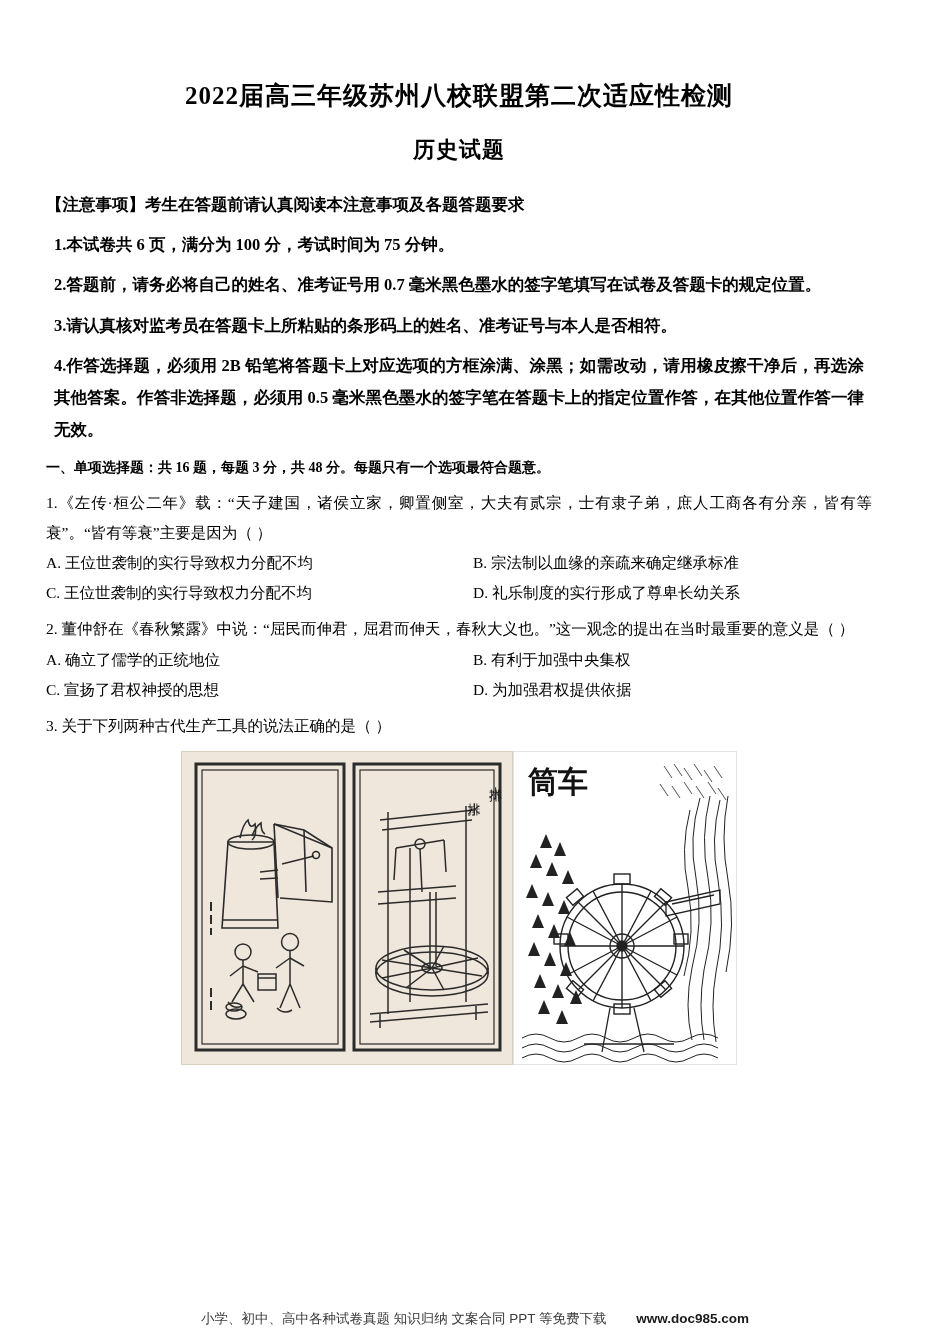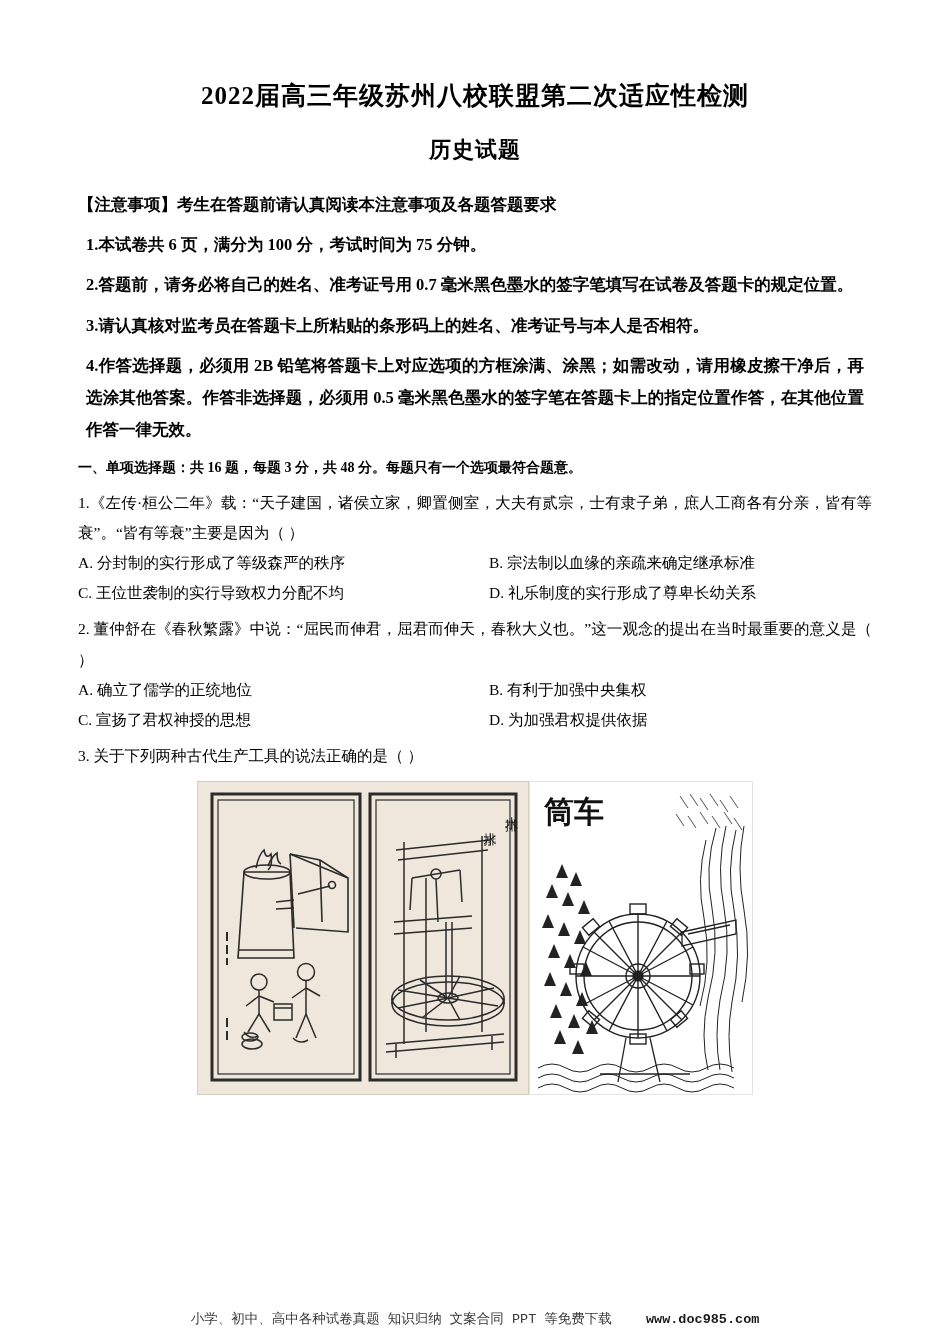--- a/index.html
+++ b/index.html
@@ -12,21 +12,21 @@
     height: 1344px;
     font-family: "Liberation Serif", serif;
     color: #000000;
     position: relative;
     overflow: hidden;
   }
   .page {
     width: 950px;
     height: 1344px;
     box-sizing: border-box;
-    padding: 60px 78px 0 78px;
+    padding: 60px 78px 0 46px;
     position: relative;
   }
   .doc-title {
     text-align: center;
     font-size: 25px;
     font-weight: bold;
     letter-spacing: 1px;
     margin: 18px 0 0 0;
     line-height: 1.4;
   }
@@ -112,21 +112,21 @@
     letter-spacing: 2px;
   }
   .footer {
     position: absolute;
     left: 0;
     bottom: 16px;
     width: 950px;
     text-align: center;
     font-size: 13.5px;
     color: #3a3a3a;
-    font-family: Liberation Mono, monospace;
+    font-family: Liberation Sans, sans-serif;
   }
   .footer .site {
     color: #1a1a1a;
     font-weight: bold;
     margin-left: 26px;
   }
   svg { display: block; }
 </style>
 </head>
 <body>
@@ -142,21 +142,21 @@
     <p class="notice-line">2.答题前，请务必将自己的姓名、准考证号用 0.7 毫米黑色墨水的签字笔填写在试卷及答题卡的规定位置。</p>
     <p class="notice-line">3.请认真核对监考员在答题卡上所粘贴的条形码上的姓名、准考证号与本人是否相符。</p>
     <p class="notice-line">4.作答选择题，必须用 2B 铅笔将答题卡上对应选项的方框涂满、涂黑；如需改动，请用橡皮擦干净后，再选涂其他答案。作答非选择题，必须用 0.5 毫米黑色墨水的签字笔在答题卡上的指定位置作答，在其他位置作答一律无效。</p>
   </div>
 
   <p class="section-heading">一、单项选择题：共 16 题，每题 3 分，共 48 分。每题只有一个选项最符合题意。</p>
 
   <div class="question">
     <p class="q-stem">1.《左传·桓公二年》载：“天子建国，诸侯立家，卿置侧室，大夫有贰宗，士有隶子弟，庶人工商各有分亲，皆有等衰”。“皆有等衰”主要是因为（    ）</p>
     <div class="options-row">
-      <div class="opt">A. 分封制的实行形成了等级森严的秩序</div>
+      <div class="opt">A. 王位世袭制的实行导致权力分配不均</div>
       <div class="opt right">B. 宗法制以血缘的亲疏来确定继承标准</div>
     </div>
     <div class="options-row">
       <div class="opt">C. 王位世袭制的实行导致权力分配不均</div>
       <div class="opt right">D. 礼乐制度的实行形成了尊卑长幼关系</div>
     </div>
   </div>
 
   <div class="question">
     <p class="q-stem">2. 董仲舒在《春秋繁露》中说：“屈民而伸君，屈君而伸天，春秋大义也。”这一观念的提出在当时最重要的意义是（    ）</p>

